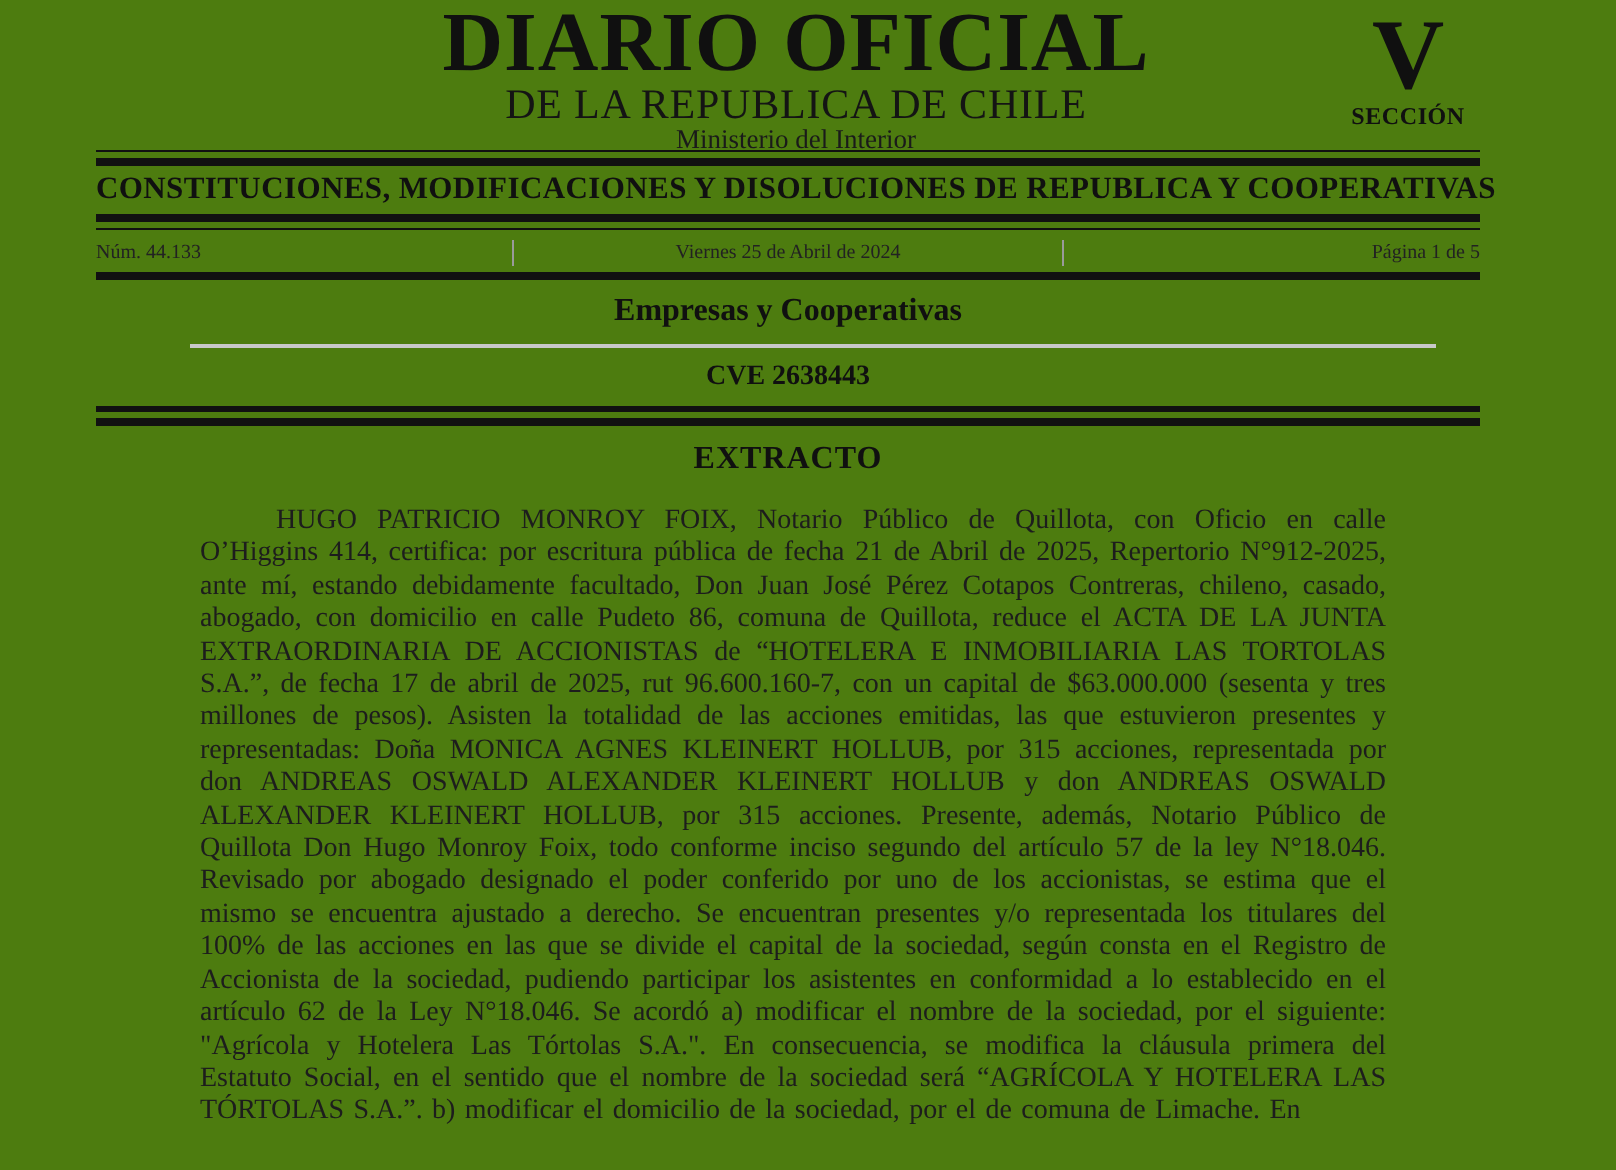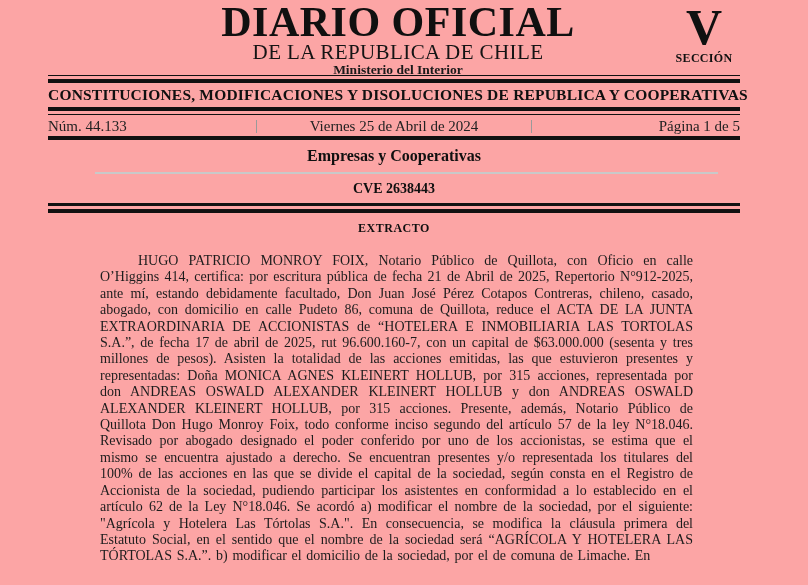--- a/index.html
+++ b/index.html
@@ -1,59 +1,59 @@
 <!DOCTYPE html>
 <html><head>
 <meta charset="utf-8">
 <style>
   html,body{margin:0;padding:0;background:#e8e8e8;}
   #page{
     position:relative;
     width:808px;height:585px;
-    background:#fca5a5;
+    background:#4d7c0f;
     overflow:hidden;
     font-family:"Liberation Serif","DejaVu Serif",serif;
     color:#1b1b1b;
   }
   
   .masthead{position:absolute;left:48px;top:0;width:700px;text-align:center;}
   .masthead-title{
     font-size:42px;font-weight:bold;line-height:40px;letter-spacing:.5px;
     padding-top:2px;white-space:nowrap;color:#101010;
   }
   .masthead-subtitle{font-size:21px;line-height:20px;letter-spacing:.4px;color:#141414;}
-  .masthead-ministry{font-size:13.5px;line-height:13px;margin-top:1px;color:#1a1a1a;font-weight:bold;}
+  .masthead-ministry{font-size:13.5px;line-height:13px;margin-top:1px;color:#1a1a1a;}
   .section-badge{position:absolute;top:8px;right:68px;width:72px;text-align:center;}
   .section-number{font-size:50px;font-weight:bold;line-height:38px;color:#101010;}
   .section-label{font-size:12px;font-weight:bold;letter-spacing:.3px;margin-top:5px;color:#101010;}
 
   
   .content-band{position:absolute;left:48px;width:692px;}
   .rule-top{top:75px;height:3px;border-top:1.5px solid #111;border-bottom:4px solid #111;}
   .banner-title{
     top:86px;text-align:center;font-weight:bold;font-size:15.5px;
     letter-spacing:.2px;white-space:nowrap;color:#101010;
   }
   .rule-mid{top:107px;height:3px;border-top:4px solid #111;border-bottom:1.5px solid #111;}
 
   
-  .meta-row{top:118px;height:16px;display:flex;align-items:center;font-size:15px;color:#222;}
+  .meta-row{top:118px;height:16px;display:flex;align-items:center;font-size:10px;color:#222;}
   .meta-cell{white-space:nowrap;}
   .meta-left{flex:0 0 30%;text-align:left;}
   .meta-center{flex:1 1 auto;text-align:center;}
   .meta-right{flex:0 0 30%;text-align:right;}
   .meta-sep{width:1px;height:13px;background:#9a9a9a;}
   .rule-thick{top:136px;height:3.5px;background:#111;}
 
   
   .category-title{top:147px;text-align:center;font-weight:bold;font-size:16px;color:#101010;}
   .category-underline{position:absolute;left:95px;width:623px;top:172px;height:2px;background:#c9c9c9;}
   .cve-number{top:181px;text-align:center;font-weight:bold;font-size:14px;color:#101010;}
   .rule-double{top:203px;height:3px;border-top:3px solid #111;border-bottom:4px solid #111;}
-  .doc-type{top:221px;text-align:center;font-weight:bold;font-size:12px;letter-spacing:.5px;color:#101010;}
+  .doc-type{top:221px;text-align:center;font-weight:bold;font-size:16px;letter-spacing:.5px;color:#101010;}
 
   
   .extract-body{
     position:absolute;left:100px;top:253px;width:593px;height:332px;overflow:hidden;
     font-size:14px;line-height:16.4px;text-align:justify;text-indent:38px;
     word-spacing:1.2px;color:#1d1d1d;
   }
 </style>
 </head>
 <body>

